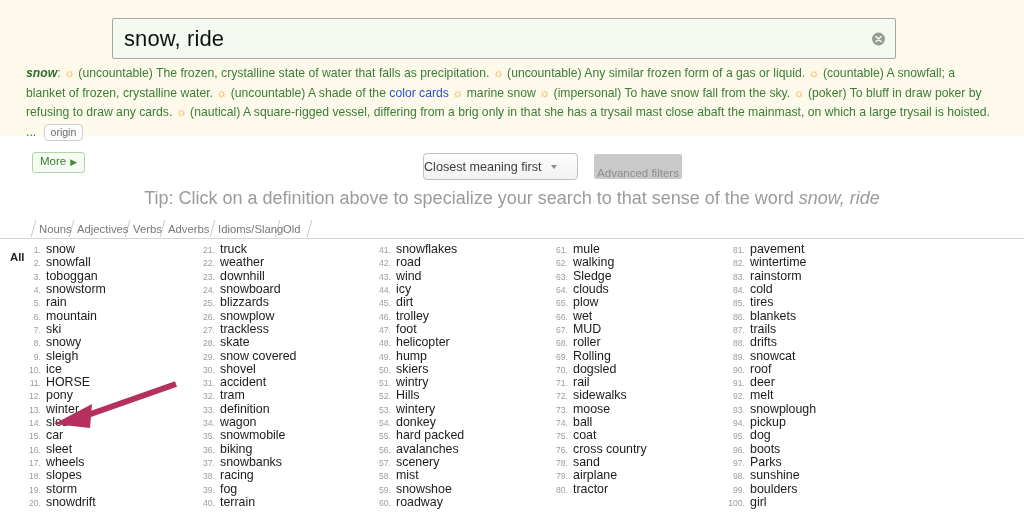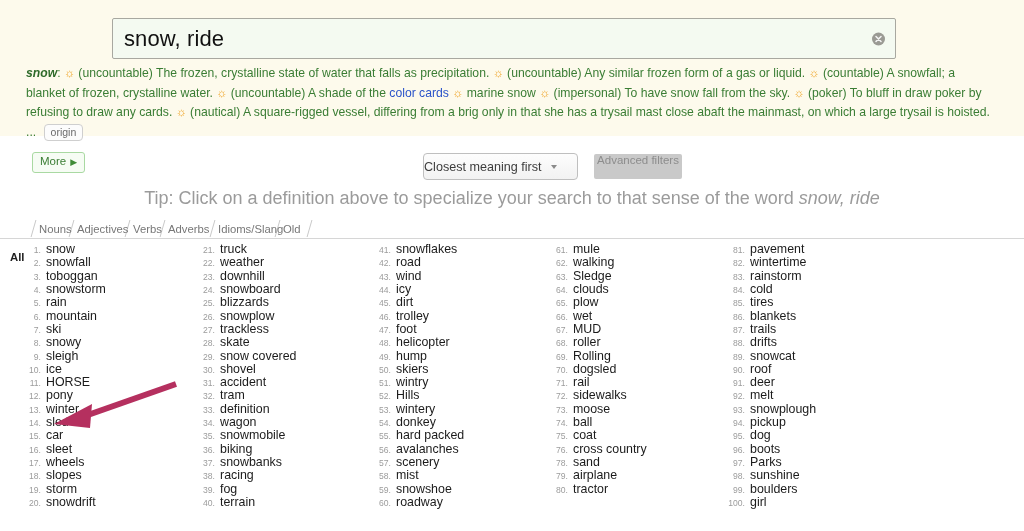--- a/index.html
+++ b/index.html
@@ -82,21 +82,21 @@
     font-size: 12.6px; color: #3d3d3d; cursor: pointer;
   }
   .sort-btn .caret {
     width: 0; height: 0; border-left: 3.5px solid transparent;
     border-right: 3.5px solid transparent; border-top: 4.5px solid #8a8a8a;
   }
   .adv-btn {
     position: absolute; left: 594px; top: 154px;
     width: 88px; height: 25px;
     background: #c9c9c9; border: none; border-radius: 2px;
-    display: flex; align-items: flex-start; justify-content: center;
+    display: flex; align-items: flex-end; justify-content: center;
     font-size: 11.5px; color: #8d8d8d; cursor: default;
   }
   .tip {
     position: absolute; left: 0; top: 188px; width: 1024px;
     text-align: center; font-size: 18px; color: #9b9b9b;
   }
   .tip i { font-style: italic; }
 
   
   .tabs {

